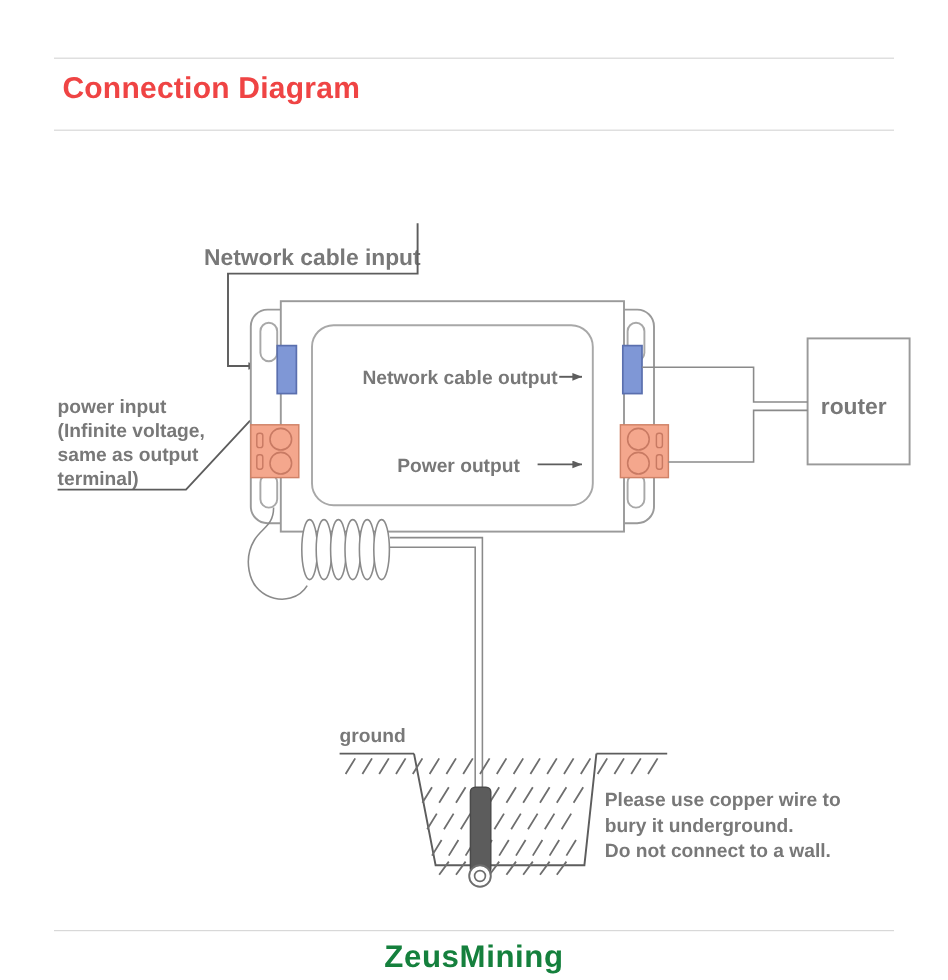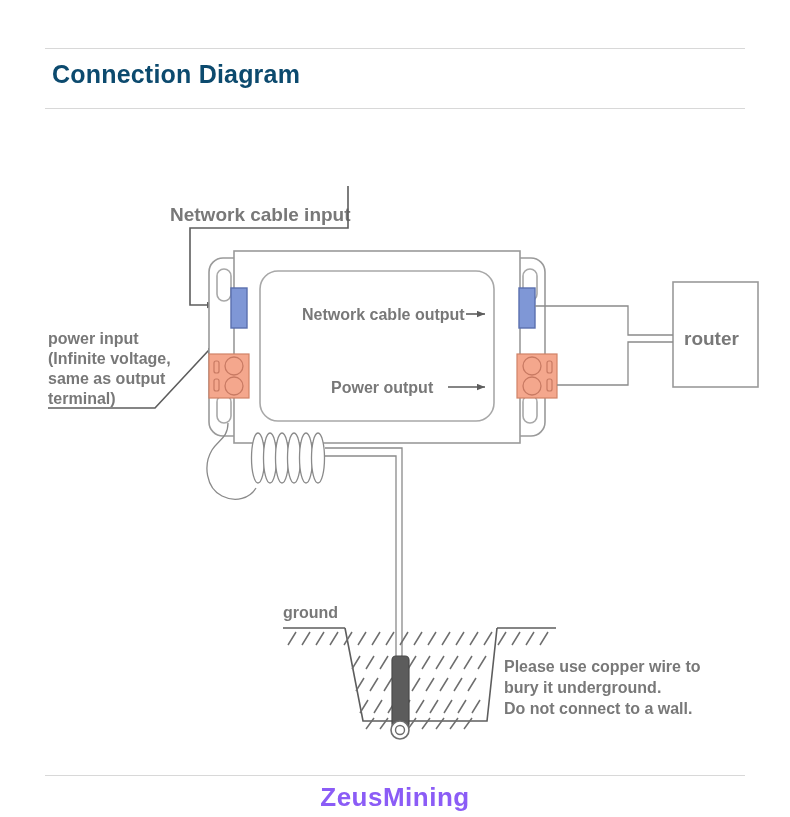--- a/index.html
+++ b/index.html
@@ -30,32 +30,32 @@
   #rule-top    { top: 48px; }
   #rule-mid    { top: 108px; }
   #rule-bottom { top: 775px; }
 
   #page-title {
     position: absolute;
     left: 52px;
     top: 60px;
     font-size: 25px;
     font-weight: bold;
-    color: #0c4a6e;
+    color: #ef4444;
     letter-spacing: 0.2px;
   }
   #footer-watermark {
     position: absolute;
     left: 0;
     top: 782px;
     width: 790px;
     text-align: center;
     font-size: 26px;
     font-weight: bold;
-    color: #8b5cf6;
+    color: #15803d;
     letter-spacing: 0.5px;
   }
   #diagram {
     position: absolute;
     left: 0;
     top: 108px;
     width: 790px;
     height: 667px;
   }
   .lbl {

